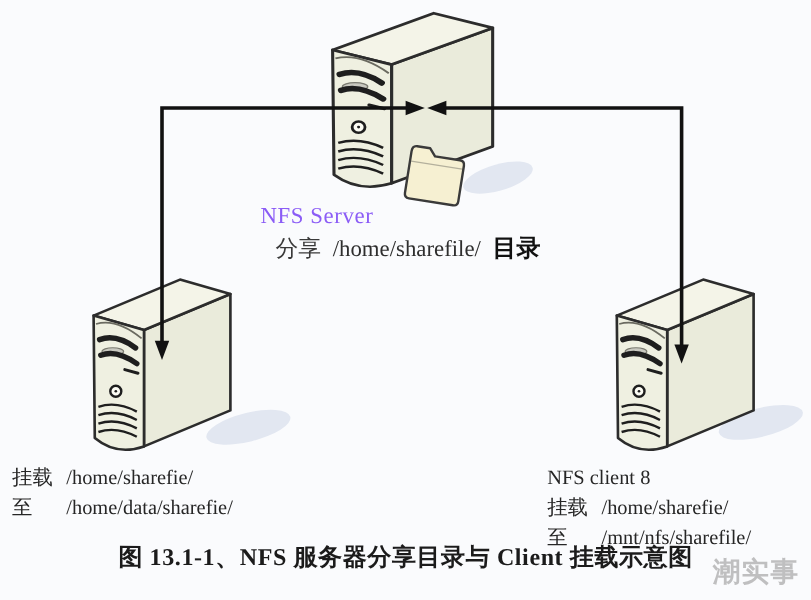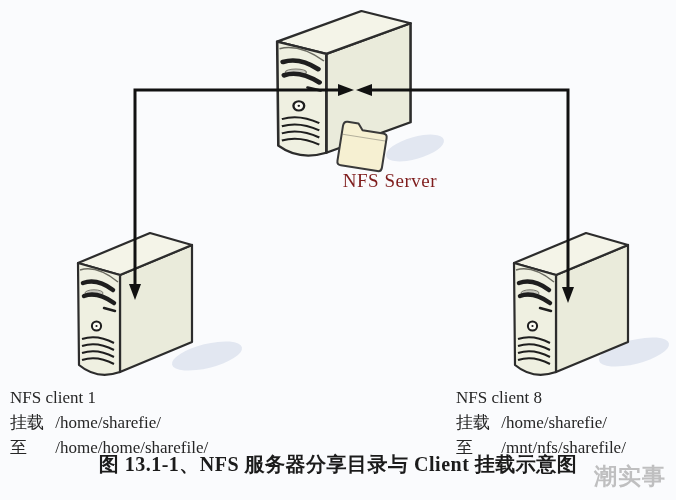--- a/index.html
+++ b/index.html
@@ -5,22 +5,22 @@
   html,body{margin:0;padding:0;background:#e9e9e9;}
   #stage{
     position:relative;width:676px;height:500px;overflow:hidden;
     background:#fafbfd;
     font-family:"Liberation Serif","DejaVu Serif",serif;
     color:#1c1c1c;
   }
   #stage svg{position:absolute;left:0;top:0;}
   .abs{position:absolute;}
   .server-label{
-    left:217px;top:170px;width:220px;text-align:right;
-    font-size:19px;letter-spacing:.5px;color:#7f1d1d;
+    left:217px;top:170px;width:220px;text-align:left;
+    font-size:19px;letter-spacing:.5px;color:#8b5cf6;
   }
   .share-line{
     left:140px;top:193px;width:400px;text-align:center;
     font-size:19px;color:#3a3a3a;white-space:nowrap;
   }
   .share-line .path{color:#2e2e2e;margin:0 5px;}
   .share-line .suffix{font-weight:bold;color:#111;font-size:20px;}
   .client-block{
     top:385px;width:260px;font-size:17px;line-height:25px;
     color:#262626;white-space:nowrap;
@@ -92,32 +92,34 @@
       <polygon points="338,84 338,96 354,90"></polygon>
       <polygon points="372,84 372,96 356,90"></polygon>
       <polygon points="129,284 141,284 135,300"></polygon>
       <polygon points="562,287 574,287 568,303"></polygon>
     </g>
   </svg>
 
   <div class="abs server-label">
     <span>NFS Server</span>
   </div>
+  <div class="abs share-line">
+    <span>分享</span>
+    <span class="path">/home/sharefile/</span>
+    <span class="suffix">目录</span>
+  </div>
 
   <div id="client1-block" class="abs client-block">
-    <div>
-      <span>NFS client 1</span>
-    </div>
     <div>
       <span class="lbl">挂载</span>
       <span>/home/sharefie/</span>
     </div>
     <div>
       <span class="lbl">至</span>
-      <span>/home/home/sharefile/</span>
+      <span>/home/data/sharefie/</span>
     </div>
   </div>
 
   <div id="client2-block" class="abs client-block">
     <div>
       <span>NFS client 8</span>
     </div>
     <div>
       <span class="lbl">挂载</span>
       <span>/home/sharefie/</span>

